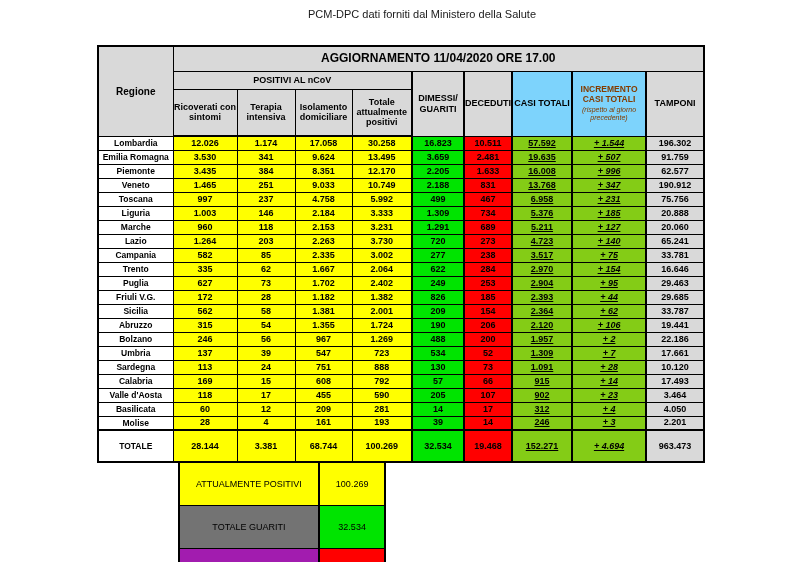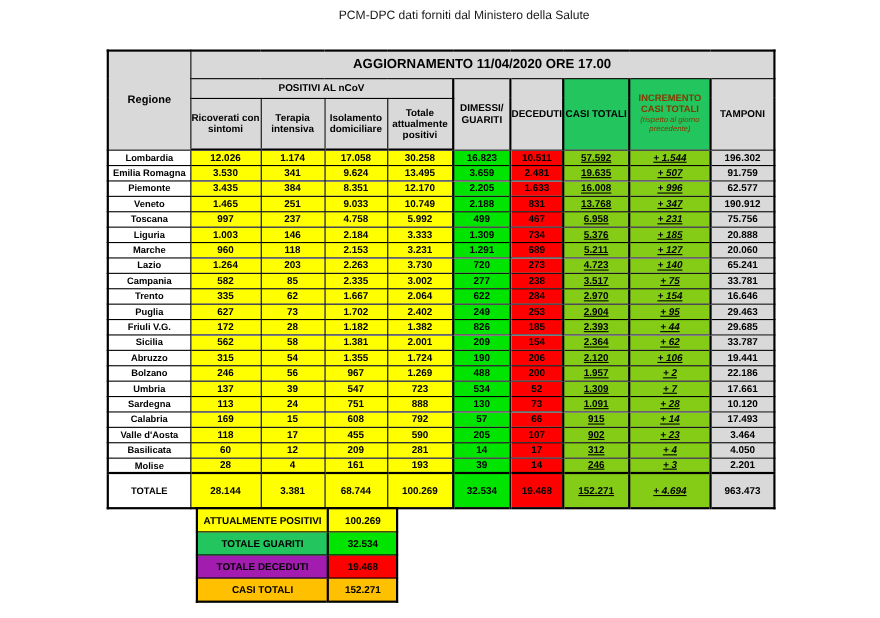--- a/index.html
+++ b/index.html
@@ -29,42 +29,42 @@
   tr.r-data { height: 14px; }
   tr.r-tot  { height: 32px; }
   tr.r-tot td { border-top-width: 2px; }
   tr.r-c th { border-bottom-width: 2px; }
 
   .h { background: #D9D9D9; font-size: 9px; line-height: 1.15; }
   .update-h { font-size: 12px; border-bottom-width: 2px; }
   .regione-h { font-size: 10px; }
   .group-h { font-size: 9px; }
   .sub { padding: 0 2px; }
-  .h.orange { background: #22c55e; }
+  .h.orange { background: #7dd3fc; }
   .incr-h { color: #833C00; font-size: 8.5px; padding: 0 2px; }
   .incr-h .note { font-style: italic; font-weight: normal; font-size: 7px; margin-top: 1px; }
 
   .t-main td { font-size: 9px; white-space: nowrap; line-height: 1; }
   td.region { background: #ffffff; font-size: 8.5px; }
   td.yellow { background: #FFFF00; }
   td.green  { background: #00E400; }
   td.red    { background: #FF0000; }
   td.orange { background: #84cc16; text-decoration: underline; }
   td.gray   { background: #D9D9D9; }
   td.ital   { font-style: italic; }
 
   
   table.t-sum {
     position: absolute; left: 178px; top: 461px;
     border-collapse: collapse; table-layout: fixed;
     border: 2px solid #000;
   }
   .t-sum td {
     border: 1px solid #000; height: 15px; text-align: center; vertical-align: middle;
-    font-size: 9px; font-weight: bold; padding: 5px; white-space: nowrap;
+    font-size: 9px; font-weight: normal; padding: 16px; white-space: nowrap;
   }
   .t-sum td.s-value { border-left-width: 2px; }
 </style>
 </head>
 <body>
 
 <div class="page-title">PCM-DPC dati forniti dal Ministero della Salute</div>
 
 <table class="t-main">
   <colgroup>
@@ -397,21 +397,21 @@
       <col style="width:112px">
       <col style="width:63px">
     </colgroup>
   <tbody id="summary-rows">
   <tr>
     <td class="s-label" style="background: rgb(255, 255, 0);">ATTUALMENTE POSITIVI</td>
     <td class="s-value" style="background: rgb(255, 255, 0);">100.269</td>
   </tr>
 
   <tr>
-    <td class="s-label" style="background: #22c55e;">TOTALE GUARITI</td>
+    <td class="s-label" style="background: #737373;">TOTALE GUARITI</td>
     <td class="s-value" style="background: rgb(0, 228, 0);">32.534</td>
   </tr>
 
   <tr>
     <td class="s-label" style="background: #a21caf;">TOTALE DECEDUTI</td>
     <td class="s-value" style="background: rgb(255, 0, 0);">19.468</td>
   </tr>
 
   <tr>
     <td class="s-label" style="background: rgb(255, 192, 0);">CASI TOTALI</td>

